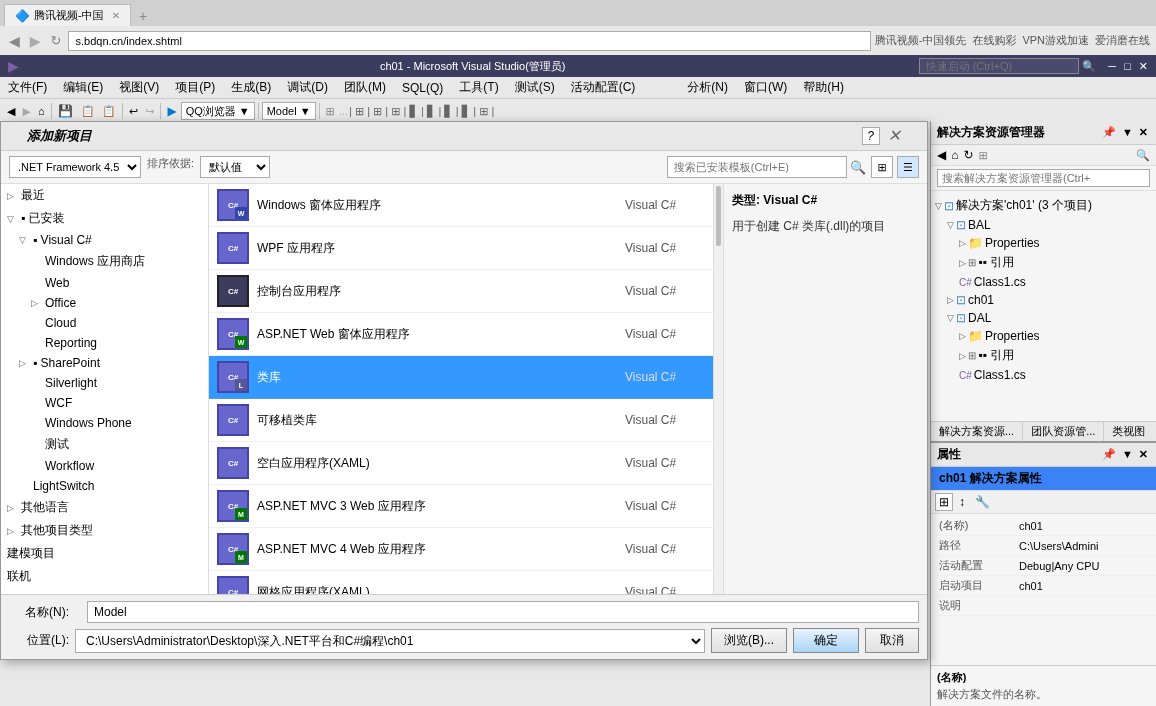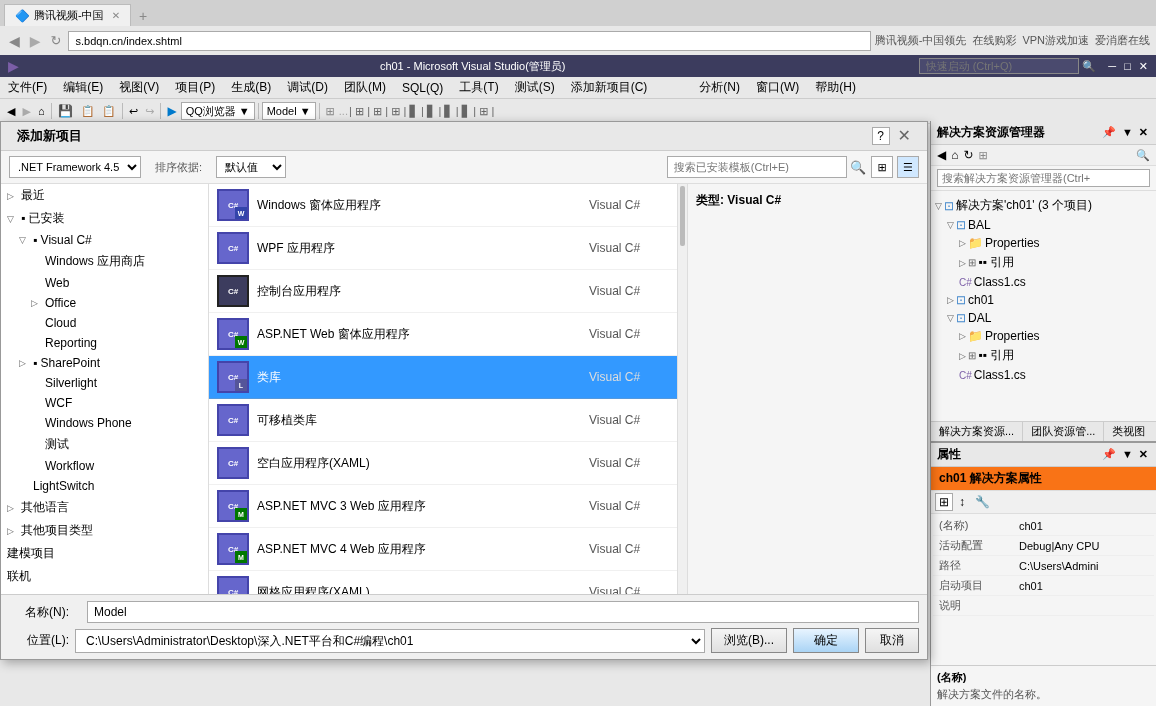--- a/index.html
+++ b/index.html
@@ -58,21 +58,21 @@
     <span style="padding:2px 8px; cursor:pointer;">文件(F)</span>
     <span style="padding:2px 8px; cursor:pointer;">编辑(E)</span>
     <span style="padding:2px 8px; cursor:pointer;">视图(V)</span>
     <span style="padding:2px 8px; cursor:pointer;">项目(P)</span>
     <span style="padding:2px 8px; cursor:pointer;">生成(B)</span>
     <span style="padding:2px 8px; cursor:pointer;">调试(D)</span>
     <span style="padding:2px 8px; cursor:pointer;">团队(M)</span>
     <span style="padding:2px 8px; cursor:pointer;">SQL(Q)</span>
     <span style="padding:2px 8px; cursor:pointer;">工具(T)</span>
     <span style="padding:2px 8px; cursor:pointer;">测试(S)</span>
-    <span style="padding:2px 8px; cursor:pointer;">添加新项目(C)</span>
+    <span style="padding:2px 8px; cursor:pointer;">活动配置(C)</span>
     <span style="padding:2px 8px; cursor:pointer;margin-left:36px;">分析(N)</span>
     <span style="padding:2px 8px; cursor:pointer;">窗口(W)</span>
     <span style="padding:2px 8px; cursor:pointer;">帮助(H)</span>
   </div>
 
   <div style="height:25px; background:#e8e8e8; border-bottom:1px solid #ccc; display:flex; align-items:center; padding:0 4px; font-size:11px; gap:1px;">
     <span style="padding:1px 3px; cursor:pointer; font-size:11px;">◀</span>
     <span style="padding:1px 3px; cursor:pointer; font-size:11px; color:#aaa;">▶</span>
     <span style="padding:1px 3px; cursor:pointer; font-size:11px;">⌂</span>
     <div style="width:1px; background:#bbb; height:16px; margin:0 2px;"></div>
@@ -88,29 +88,29 @@
     <div style="width:1px; background:#bbb; height:16px; margin:0 2px;"></div>
     <span style="font-size:11px; border:1px solid #aaa; padding:0 4px; background:white; height:18px; display:flex; align-items:center;">Model ▼</span>
     <div style="width:1px; background:#bbb; height:16px; margin:0 2px;"></div>
     <span style="padding:1px 3px; cursor:pointer; font-size:11px; color:#888;">⊞</span>
     <span style="font-size:11px; color:#aaa;">...</span>
     <span style="font-size:11px; color:#666;">| ⊞ | ⊞ | ⊞ | ▋ | ▋ | ▋ | ▋ | ⊞ |</span>
   </div>
 
   <div style="position:absolute; left:0; top:121px; width:928px; background:#f5f5f5; border:1px solid #999; box-shadow:3px 3px 10px rgba(0,0,0,0.3); z-index:10;">
 
-    <div style="background:#e8e8e8; border-bottom:1px solid #ccc; padding:5px 16px; display:flex; align-items:center; justify-content:space-between;">
+    <div style="background:#e8e8e8; border-bottom:1px solid #ccc; padding:5px 26px; display:flex; align-items:center; justify-content:space-between;font-style:italic;">
       <span style="font-size:13px; font-weight:bold;">添加新项目</span>
       <div style="display:flex; gap:8px; align-items:center;">
         <span style="width:18px; height:18px; border:1px solid #aaa; display:flex; align-items:center; justify-content:center; font-size:12px; cursor:pointer; background:white;">?</span>
         <span style="font-size:16px; cursor:pointer; color:#666; line-height:1;">✕</span>
       </div>
     </div>
 
-    <div style="display:flex; align-items:center; padding:5px 8px; gap:14px; background:#f5f5f5; border-bottom:1px solid #ddd;">
+    <div style="display:flex; padding:5px 8px; gap:6px; background:#f5f5f5; border-bottom:1px solid #ddd;">
       <select style="border:1px solid #aaa; padding:2px 4px; font-size:11px; background:white; height:22px;">
         <option>.NET Framework 4.5</option>
       </select>
       <span style="font-size:11px; color:#555;">排序依据:</span>
       <select style="border:1px solid #aaa; padding:2px 4px; font-size:11px; background:white; height:22px; width:70px;">
         <option>默认值</option>
       </select>
       <div style="margin-left:auto; display:flex; gap:4px; align-items:center;">
         <input style="border: 1px solid rgb(170, 170, 170); padding: 2px 6px; font-size: 11px; background: white; width: 180px; height: 22px;" type="text" placeholder="搜索已安装模板(Ctrl+E)">
         <span style="font-size:13px; cursor:pointer; color:#888;">🔍</span>
@@ -265,22 +265,23 @@
         </div>
 
         <div style="display:flex; align-items:center; padding:5px 8px; cursor:pointer; border-bottom:1px solid #f0f0f0; gap:8px; padding-right:18px;">
           <div style="width:32px; height:32px; flex-shrink:0; background:#6666cc; border:2px solid #4444aa; display:flex; align-items:center; justify-content:center; color:white; font-size:8px; font-weight:bold;">C#</div>
           <span style="font-size:12px; flex:1;">网格应用程序(XAML)</span>
           <span style="font-size:12px; color:#555; width:80px;">Visual C#</span>
         </div>
 
       </div>
 
-      <div style="width:240px; background:#f5f5f5; border-left:1px solid #ddd; padding:8px; font-size:12px;">
+      <div style="width:204px; background:#f5f5f5; border-left:1px solid #ddd; padding:8px; font-size:12px;">
         <div style="font-size:12px; font-weight:bold; margin-bottom:8px;">类型: Visual C#</div>
+        <div style="font-size:12px; line-height:1.5; color:#333;">用于创建 C# 类库(.dll)的项目</div>
       </div>
     </div>
 
     <div style="background:#f0f0f0; border-top:1px solid #ccc; padding:6px 8px;">
       <div style="display:flex; align-items:center; gap:18px; margin-bottom:5px;">
         <label style="font-size:12px; width:60px; text-align:right; flex-shrink:0;">名称(N):</label>
         <input style="border: 1px solid rgb(170, 170, 170); padding: 3px 6px; font-size: 12px; flex: 1 1 0%; background: white;" type="text" value="Model">
       </div>
       <div style="display:flex; align-items:center; gap:6px;">
         <label style="font-size:12px; width:60px; text-align:right; flex-shrink:0;">位置(L):</label>
@@ -382,42 +383,42 @@
   <div style="position:absolute; left:930px; bottom:0; right:0; height:265px; background:#f5f5f5; border-top:2px solid #999; border-left:1px solid #999; overflow:hidden;">
     <div style="background:#e8e8e8; border-bottom:1px solid #ccc; padding:3px 6px; display:flex; align-items:center; justify-content:space-between; font-size:12px; font-weight:bold;">
       <span style="font-size:12px; font-weight:bold;">属性</span>
       <div style="display:flex; gap:2px;">
         <span style="font-size:11px; cursor:pointer; padding:0 2px;">📌</span>
         <span style="font-size:11px; cursor:pointer; padding:0 2px;">▼</span>
         <span style="font-size:11px; cursor:pointer; padding:0 2px;">✕</span>
       </div>
     </div>
 
-    <div style="padding:3px 8px; font-size:12px; font-weight:bold; border-bottom:1px solid #ddd; background:#f97316;">ch01 解决方案属性</div>
+    <div style="padding:3px 8px; font-size:12px; font-weight:bold; border-bottom:1px solid #ddd; background:#3b82f6;">ch01 解决方案属性</div>
 
     <div style="display:flex; align-items:center; padding:2px 4px; gap:2px; border-bottom:1px solid #ddd; background:#f0f0f0;">
       <span style="font-size:12px; cursor:pointer; padding:1px 3px; border:1px solid #aaa; background:white;">⊞</span>
       <span style="font-size:12px; cursor:pointer; padding:1px 3px; border:1px solid transparent;">↕</span>
       <span style="font-size:12px; cursor:pointer; padding:1px 3px; border:1px solid transparent;">🔧</span>
     </div>
 
     <div style="padding:2px; overflow-y:auto; max-height:160px;">
       <table style="width:100%; border-collapse:collapse; font-size:11px;">
         <tbody>
             <tr>
           <td style="padding:2px 6px; border-bottom:1px solid #eee; color:#555; width:80px;">(名称)</td>
           <td style="padding:2px 6px; border-bottom:1px solid #eee;">ch01</td>
         </tr>
         <tr>
+          <td style="padding:2px 6px; border-bottom:1px solid #eee; color:#555;">路径</td>
+          <td style="padding:2px 6px; border-bottom:1px solid #eee;">C:\Users\Admini</td>
+        </tr>
+        <tr>
           <td style="padding:2px 6px; border-bottom:1px solid #eee; color:#555;">活动配置</td>
           <td style="padding:2px 6px; border-bottom:1px solid #eee;">Debug|Any CPU</td>
-        </tr>
-        <tr>
-          <td style="padding:2px 6px; border-bottom:1px solid #eee; color:#555;">路径</td>
-          <td style="padding:2px 6px; border-bottom:1px solid #eee;">C:\Users\Admini</td>
         </tr>
         <tr>
           <td style="padding:2px 6px; border-bottom:1px solid #eee; color:#555;">启动项目</td>
           <td style="padding:2px 6px; border-bottom:1px solid #eee;">ch01</td>
         </tr>
         <tr>
           <td style="padding:2px 6px; border-bottom:1px solid #eee; color:#555;">说明</td>
           <td style="padding:2px 6px; border-bottom:1px solid #eee;"> </td>
         </tr>
       </tbody>

